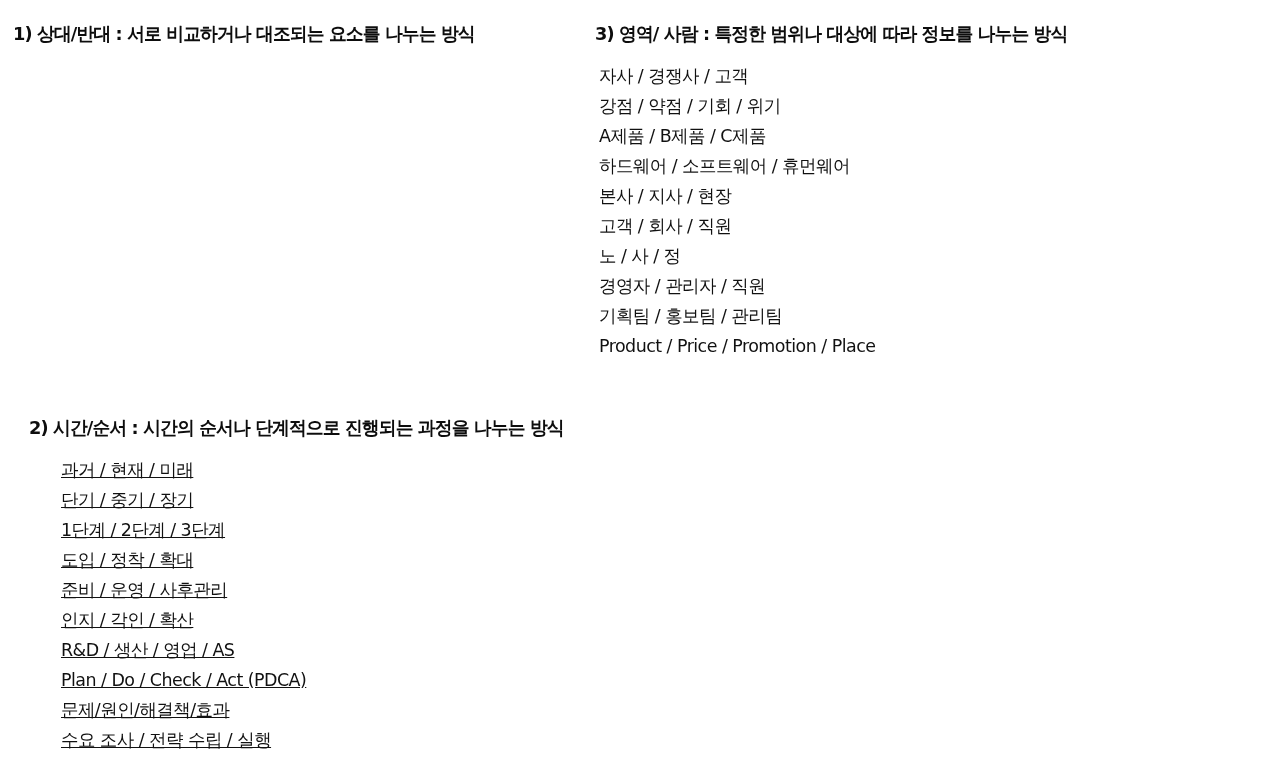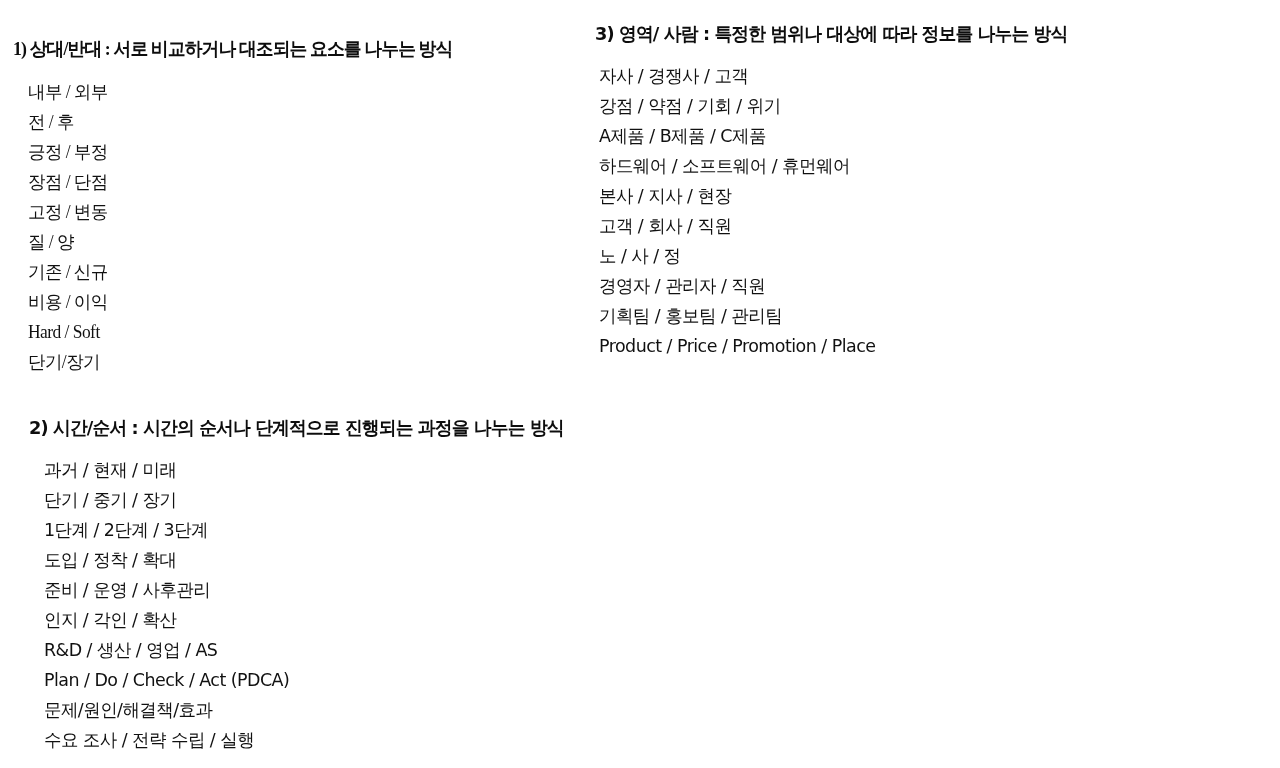--- a/index.html
+++ b/index.html
@@ -50,48 +50,36 @@
     font-weight: 400;
     letter-spacing: -0.55px;
     color: #111111;
     line-height: 30px;
     white-space: nowrap;
     transform: scaleX(0.97);
     transform-origin: left center;
   }
 
   
-  #section-1 { left: 13px;  top: 24px; font-family: Liberation Serif, serif;  }
+  #section-1 { left: 13px;  top: 8px;  }
   #section-1 .section-list { margin-top: 16px; margin-left: 15px; }
 
   #section-2 { left: 29px;  top: 402px; }
-  #section-2 .section-list { margin-top: 16px; margin-left: 15px; }
+  #section-2 .section-list { margin-top: 16px; margin-left: 32px; text-decoration: underline; }
 
   #section-3 { left: 595px; top: 8px;  }
   #section-3 .section-list { margin-top: 16px; margin-left: 4px; }
 </style>
 </head>
 <body>
 
 <div class="page">
 
   <section class="section" id="section-1">
     <h2 class="section-heading">1) 상대/반대 : 서로 비교하거나 대조되는 요소를 나누는 방식</h2>
-    <ul class="section-list">
-      <li>내부 / 외부</li>
-      <li>전 / 후</li>
-      <li>긍정 / 부정</li>
-      <li>장점 / 단점</li>
-      <li>고정 / 변동</li>
-      <li>질 / 양</li>
-      <li>기존 / 신규</li>
-      <li>비용 / 이익</li>
-      <li>Hard / Soft</li>
-      <li>단기/장기</li>
-    </ul>
   </section>
 
   <section class="section" id="section-2">
     <h2 class="section-heading">2) 시간/순서 : 시간의 순서나 단계적으로 진행되는 과정을 나누는 방식</h2>
     <ul class="section-list">
       <li>과거 / 현재 / 미래</li>
       <li>단기 / 중기 / 장기</li>
       <li>1단계 / 2단계 / 3단계</li>
       <li>도입 / 정착 / 확대</li>
       <li>준비 / 운영 / 사후관리</li>

